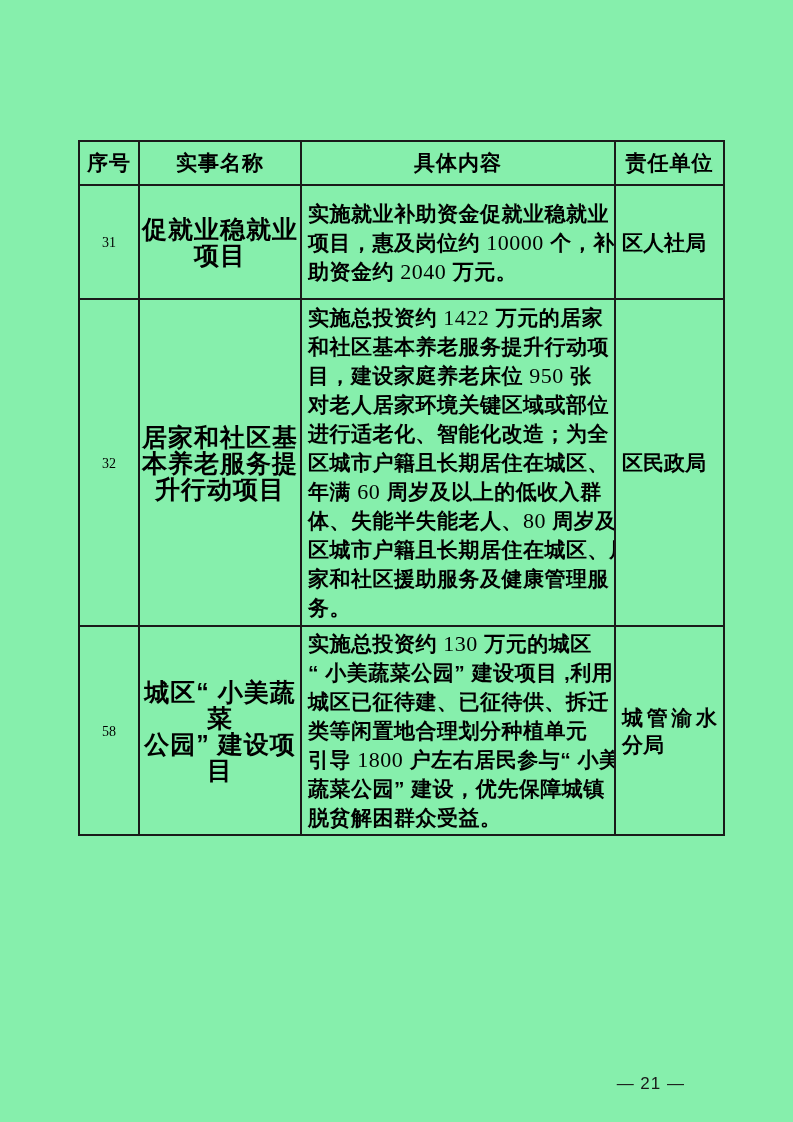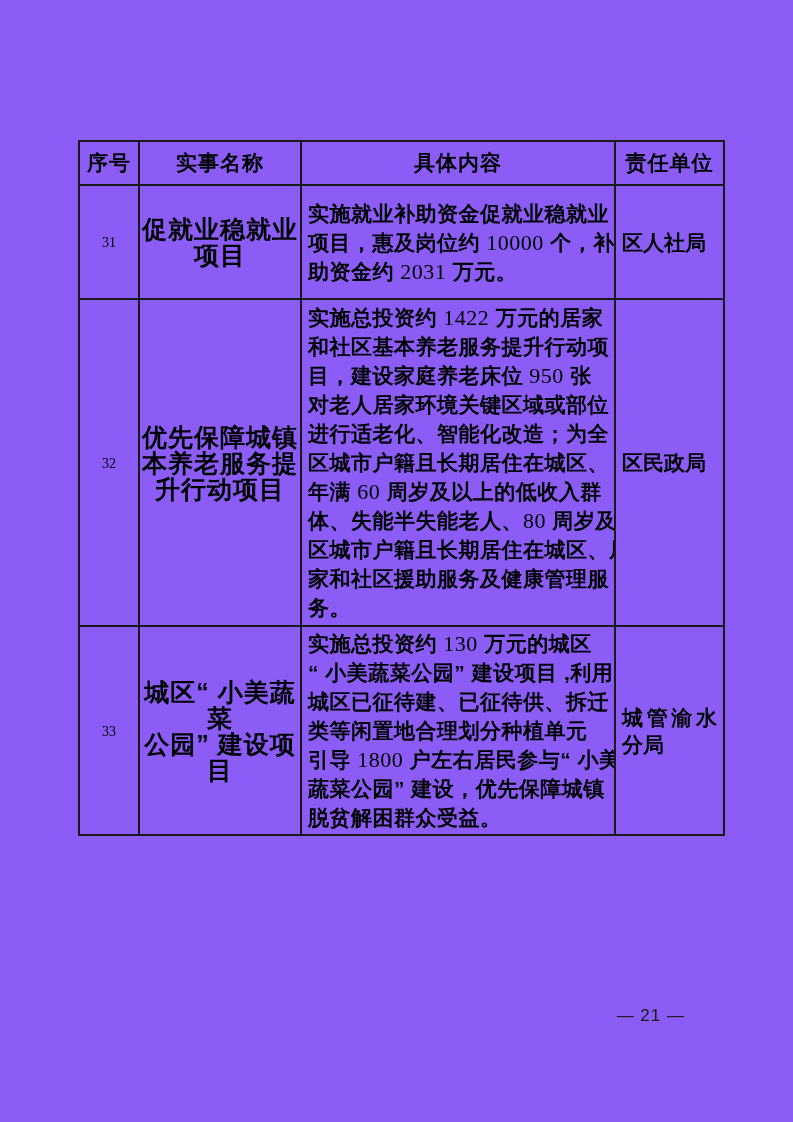--- a/index.html
+++ b/index.html
@@ -1,20 +1,20 @@
 <!DOCTYPE html>
 <html><head>
 <meta charset="utf-8">
 <style>
   html,body{margin:0;padding:0;background:#e8e8e8;}
   .page{
     position:relative;
     width:793px;height:1122px;
     margin:0 auto;
-    background:#8b5cf6;
+    background:#86efac;
     font-family:"Liberation Sans","DejaVu Sans",sans-serif;
     color:#000;
     overflow:hidden;
   }
   table.doc-table{
     position:absolute;
     left:78px;top:140px;
     width:645px;
     border-collapse:collapse;
     table-layout:fixed;
@@ -71,21 +71,21 @@
     text-align:justify;
     text-align-last:justify;
   }
   .num{
     font-family:"Liberation Serif","DejaVu Serif",serif;
     font-weight:normal;
     font-size:22px;
   }
   .page-number{
     position:absolute;
-    top:1006px;
+    top:1074px;
     right:108px;
     font-size:17px;
     letter-spacing:1px;
     color:#1a1a1a;
   }
 </style>
 </head>
 <body>
 
 <div class="page">
@@ -108,30 +108,30 @@
     <tbody id="table-body">
         <tr class="row-h-1">
           <td class="cell-no"><span class="num">31</span></td>
           <td class="cell-name">
             <div class="name-line">促就业稳就业</div>
             <div class="name-line">项目</div>
           </td>
           <td class="cell-content">
             <div class="content-line">实施就业补助资金促就业稳就业</div>
             <div class="content-line">项目，惠及岗位约 <span class="num">10000</span> 个，补</div>
-            <div class="content-line">助资金约 <span class="num">2031</span> 万元。</div>
+            <div class="content-line">助资金约 <span class="num">2040</span> 万元。</div>
           </td>
           <td class="cell-unit">
             <div class="unit-line">区人社局</div>
           </td>
         </tr>
         <tr class="row-h-2">
           <td class="cell-no"><span class="num">32</span></td>
           <td class="cell-name">
-            <div class="name-line">优先保障城镇</div>
+            <div class="name-line">居家和社区基</div>
             <div class="name-line">本养老服务提</div>
             <div class="name-line">升行动项目</div>
           </td>
           <td class="cell-content">
             <div class="content-line">实施总投资约 <span class="num">1422</span> 万元的居家</div>
             <div class="content-line">和社区基本养老服务提升行动项</div>
             <div class="content-line">目，建设家庭养老床位 <span class="num">950</span> 张</div>
             <div class="content-line">对老人居家环境关键区域或部位</div>
             <div class="content-line">进行适老化、智能化改造；为全</div>
             <div class="content-line">区城市户籍且长期居住在城区、</div>
@@ -139,21 +139,21 @@
             <div class="content-line">体、失能半失能老人、<span class="num">80</span> 周岁及</div>
             <div class="content-line">区城市户籍且长期居住在城区、居</div>
             <div class="content-line">家和社区援助服务及健康管理服</div>
             <div class="content-line">务。</div>
           </td>
           <td class="cell-unit">
             <div class="unit-line">区民政局</div>
           </td>
         </tr>
         <tr class="row-h-3">
-          <td class="cell-no"><span class="num">33</span></td>
+          <td class="cell-no"><span class="num">58</span></td>
           <td class="cell-name">
             <div class="name-line">城区“ 小美蔬菜</div>
             <div class="name-line">公园” 建设项目</div>
           </td>
           <td class="cell-content">
             <div class="content-line">实施总投资约 <span class="num">130</span> 万元的城区</div>
             <div class="content-line">“ 小美蔬菜公园” 建设项目 ,利用</div>
             <div class="content-line">城区已征待建、已征待供、拆迁</div>
             <div class="content-line">类等闲置地合理划分种植单元</div>
             <div class="content-line">引导 <span class="num">1800</span> 户左右居民参与“ 小美</div>

